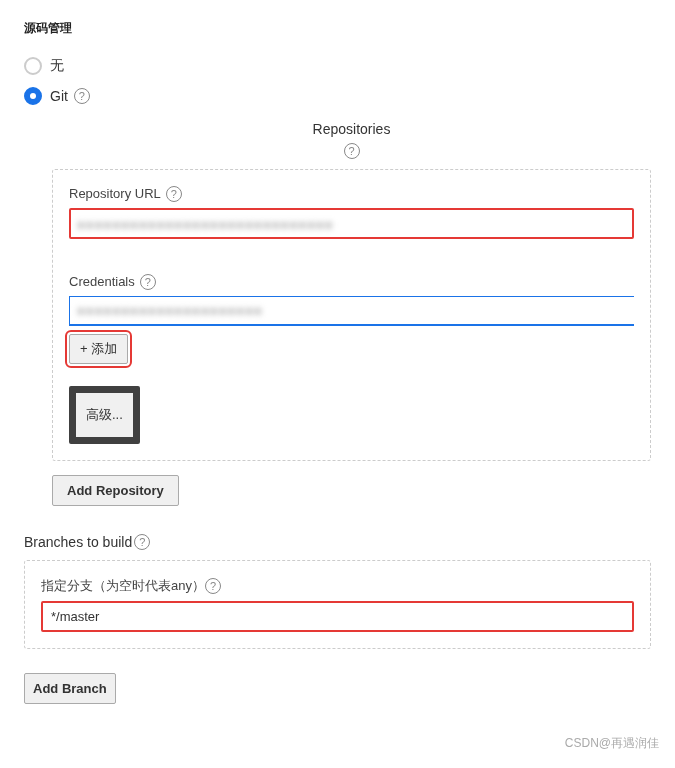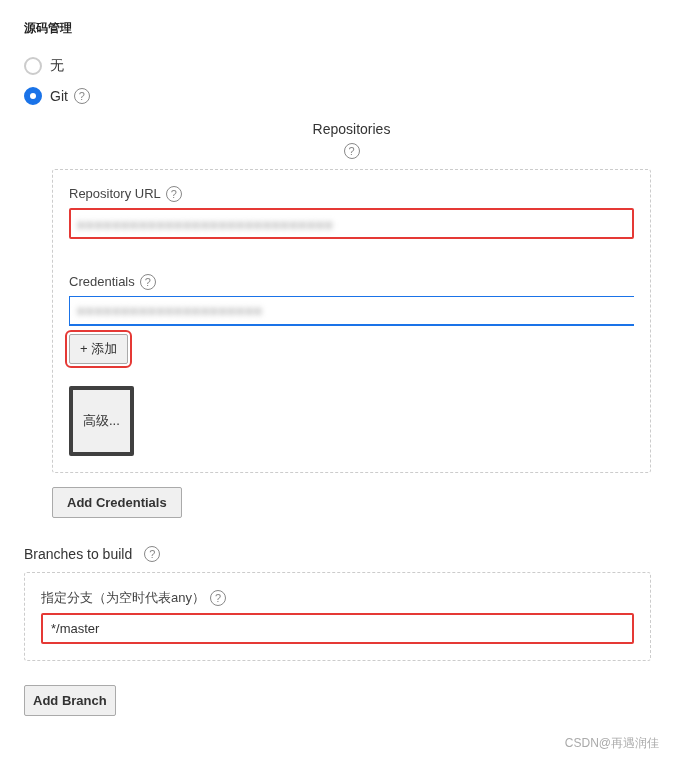--- a/index.html
+++ b/index.html
@@ -150,22 +150,22 @@
       background: #f0f0f0;
       font-size: 13px;
       color: #333;
       cursor: pointer;
       outline: 2px solid #e53935;
       outline-offset: 2px;
     }
     .advanced-btn {
       display: inline-flex;
       align-items: center;
-      padding: 22px 10px;
-      border: 4px solid #404040;
+      padding: 13px 10px;
+      border: 7px solid #404040;
       border-radius: 2px;
       background: #f0f0f0;
       font-size: 13px;
       color: #333;
       cursor: pointer;
       margin-top: 8px;
     }
     .add-repository-btn {
       display: inline-flex;
       align-items: center;
@@ -182,35 +182,34 @@
     }
     .branches-section {
       margin-top: 8px;
     }
     .branches-label {
       font-size: 14px;
       color: #333;
       margin-bottom: 10px;
       display: flex;
       align-items: center;
-      gap: 12px;
+      gap: 2px;
     }
     .branch-card {
       border: 1px dashed #ccc;
       border-radius: 3px;
       padding: 16px;
       margin-bottom: 14px;
     }
     .branch-field-label {
       font-size: 13px;
       color: #444;
       margin-bottom: 6px;
       display: flex;
       align-items: center;
-      gap: 5px;
     }
     .branch-input {
       width: 100%;
       border: 2px solid #e53935;
       border-radius: 2px;
       padding: 6px 8px;
       font-size: 13px;
       color: #333;
       outline: none;
       background: #fff;
@@ -307,21 +306,21 @@
       </div>
     </div>
 
     <div>
       <button class="advanced-btn">高级...</button>
     </div>
 
   </div>
 
   
-  <button class="add-repository-btn">Add Credentials</button>
+  <button class="add-repository-btn">Add Repository</button>
 
   
   <div class="branches-section">
     <div class="branches-label">
       <span>Branches to build</span>
       <span class="help-icon">?</span>
     </div>
 
     <div class="branch-card">
       <div class="branch-field-label">

